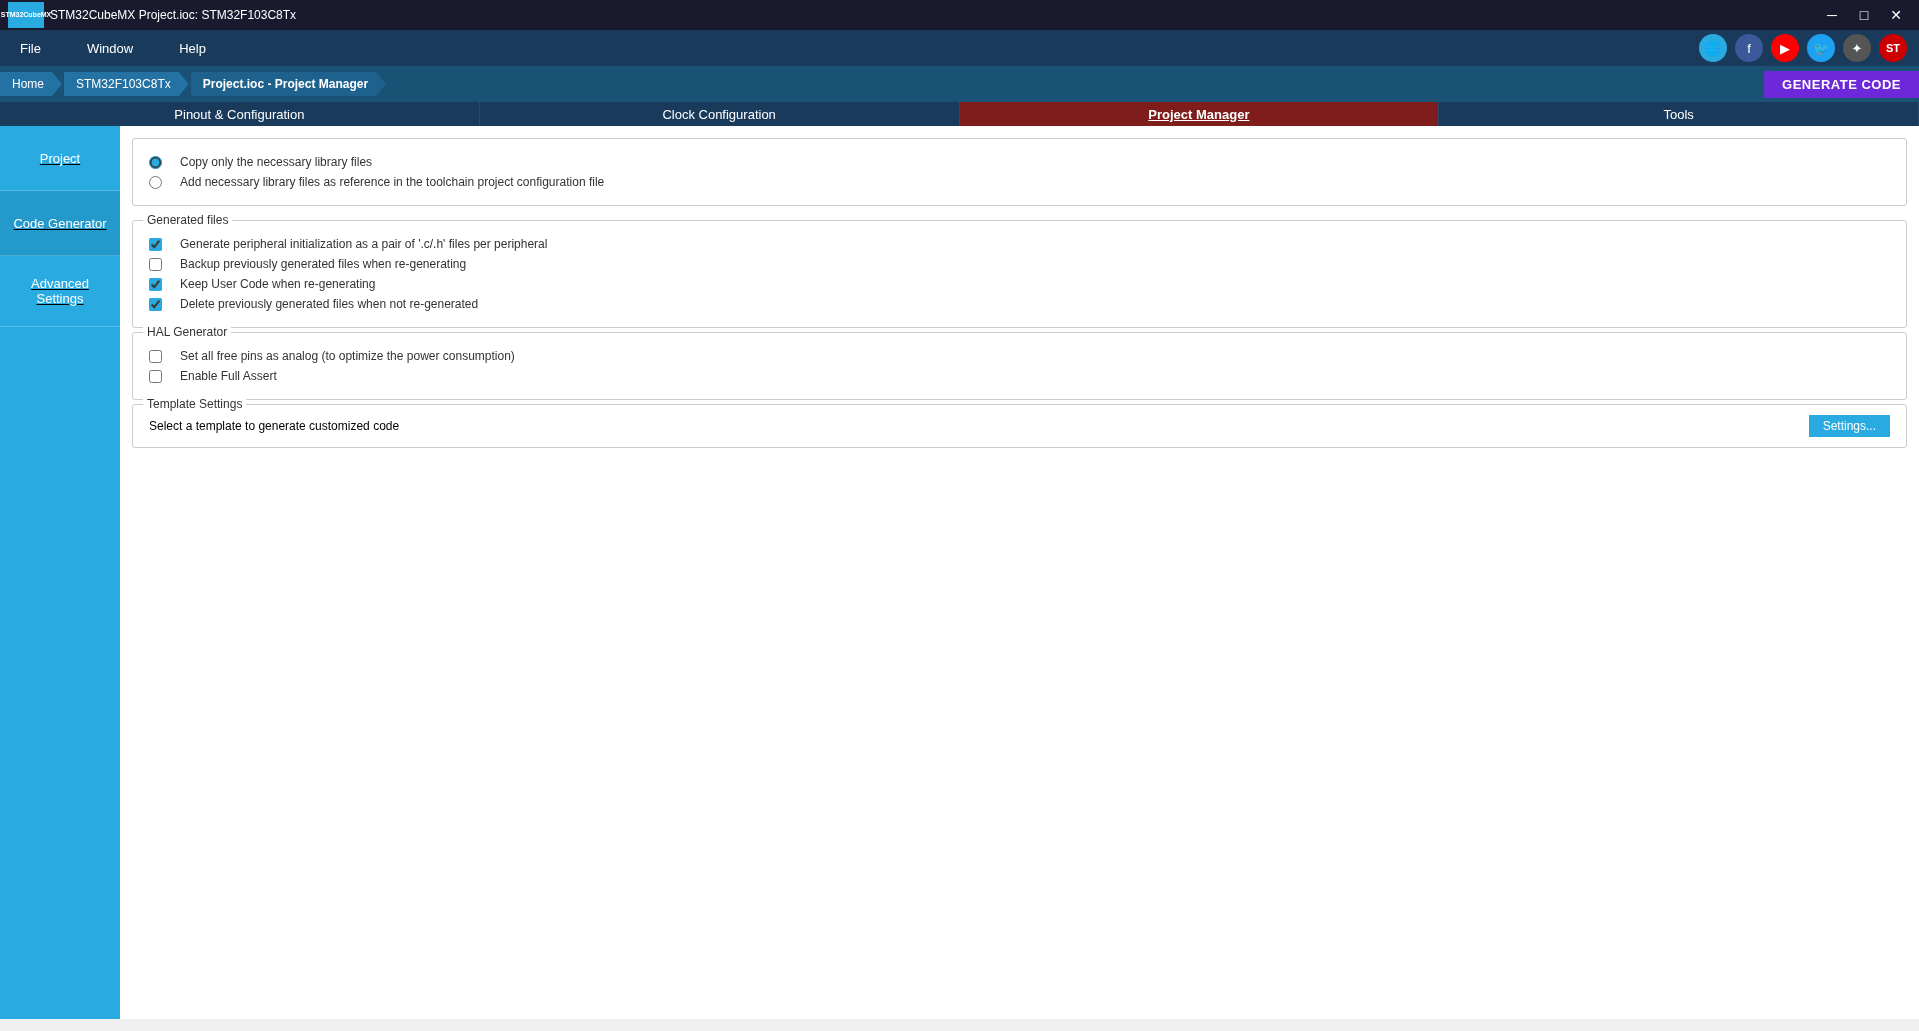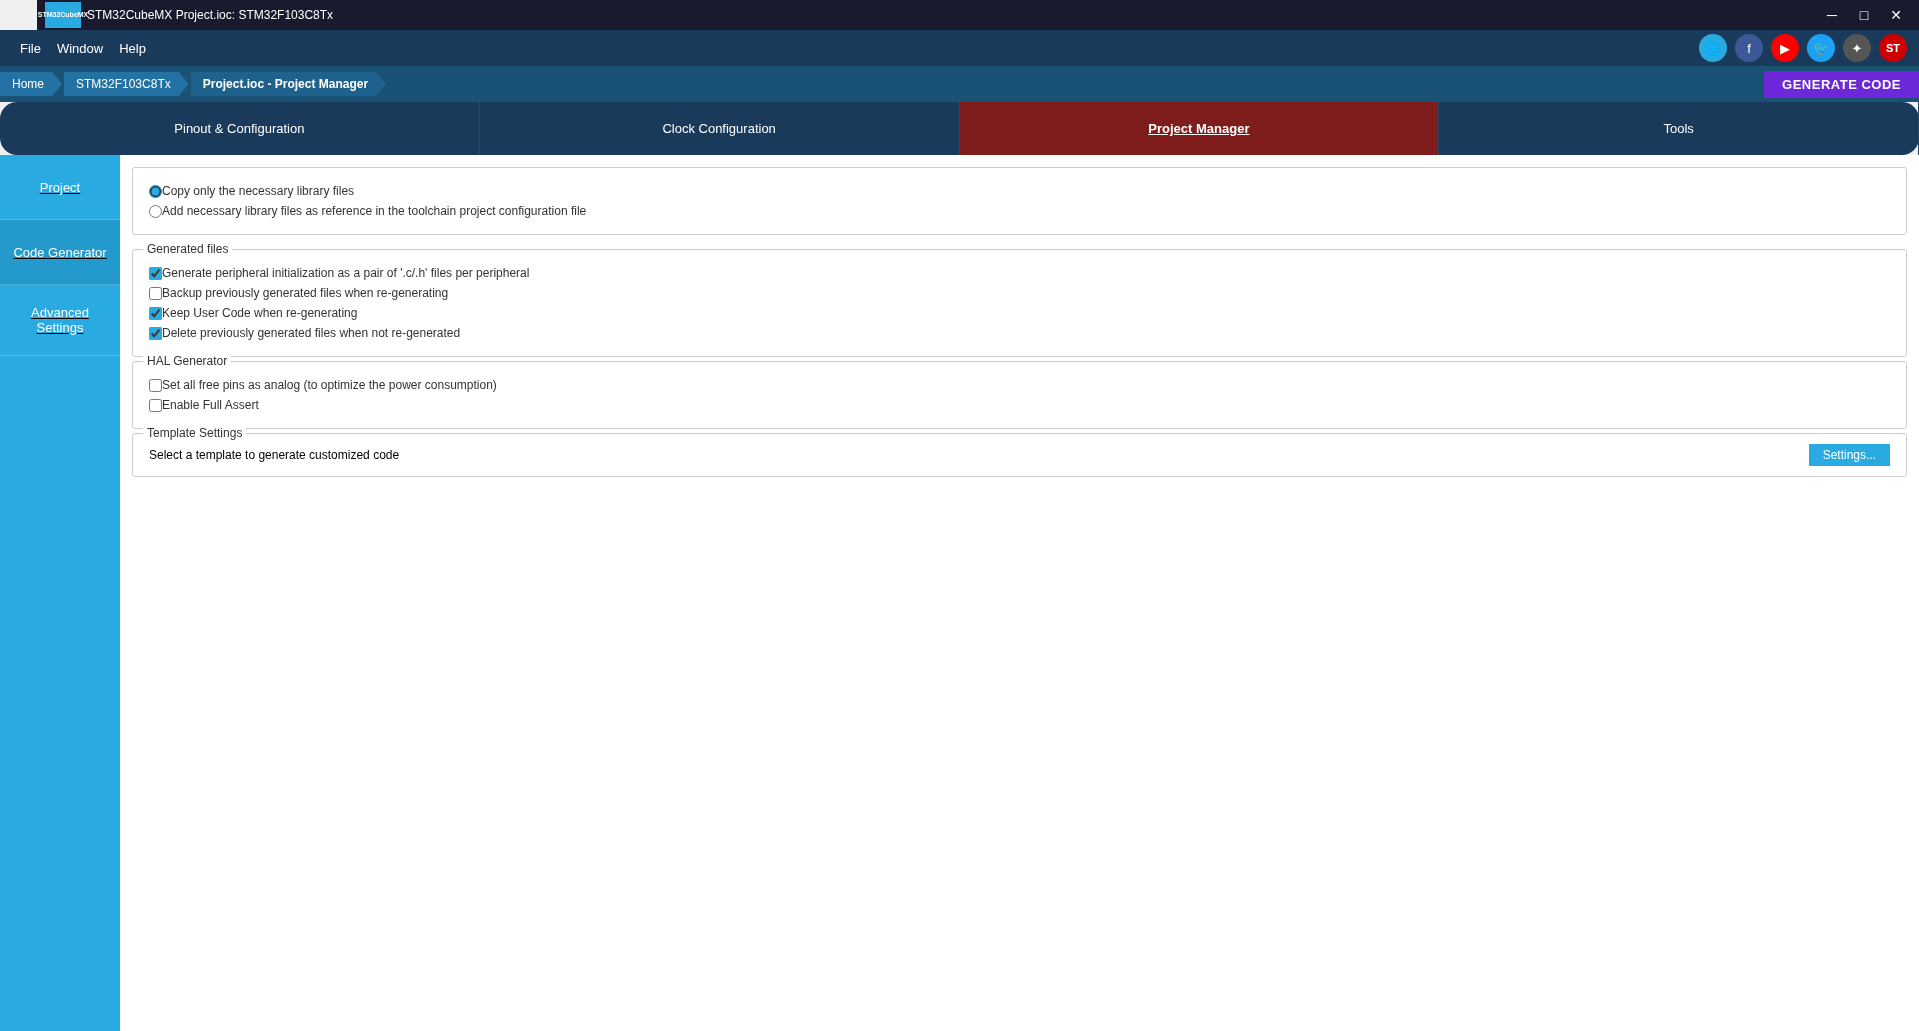--- a/index.html
+++ b/index.html
@@ -8,21 +8,20 @@
     
     .title-bar {
       background: #1a1a2e;
       color: white;
       height: 30px;
       display: flex;
       align-items: center;
       justify-content: space-between;
       padding: 0 8px;
       font-size: 12px;
-      margin-left: 37px;
     }
     .title-bar-left { display: flex; align-items: center; gap: 6px; }
     .title-bar-controls { display: flex; gap: 2px; }
     .title-bar-btn {
       background: none;
       border: none;
       color: white;
       font-size: 14px;
       cursor: pointer;
       width: 30px;
@@ -42,21 +41,21 @@
 
     
     .menu-bar {
       background: #1a3a5c;
       height: 36px;
       display: flex;
       align-items: center;
       justify-content: space-between;
       padding: 0 12px;
     }
-    .menu-items { display: flex; }
+    .menu-items { display: flex; gap: 30px; }
     .menu-item {
       color: white;
       font-size: 13px;
       cursor: pointer;
       padding: 4px 8px;
     }
     .social-icons { display: flex; align-items: center; gap: 8px; }
     .social-icon {
       width: 28px; height: 28px;
       border-radius: 50%;
@@ -101,23 +100,22 @@
       padding: 6px 18px;
       font-size: 13px;
       font-weight: bold;
       cursor: pointer;
       letter-spacing: 0.5px;
     }
 
     
     .tab-bar {
       background: #1a3a5c;
-      height: 53px;
-      display: flex;
-      border-radius: 17px;
+      height: 24px;
+      display: flex;
     }
     .tab {
       flex: 1;
       display: flex; align-items: center; justify-content: center;
       color: white;
       font-size: 13px;
       cursor: pointer;
       border-right: 1px solid #2a4a6c;
     }
     .tab.active {
@@ -175,21 +173,21 @@
       background: white;
       padding: 0 4px;
       font-size: 12px;
       color: #333;
     }
 
     
     .option-row {
       display: flex;
       align-items: center;
-      gap: 0;
+      gap: 18px;
       margin: 6px 0;
       font-size: 12px;
       color: #333;
     }
     .option-row input[type="radio"],
     .option-row input[type="checkbox"] {
       cursor: pointer;
     }
 
     

